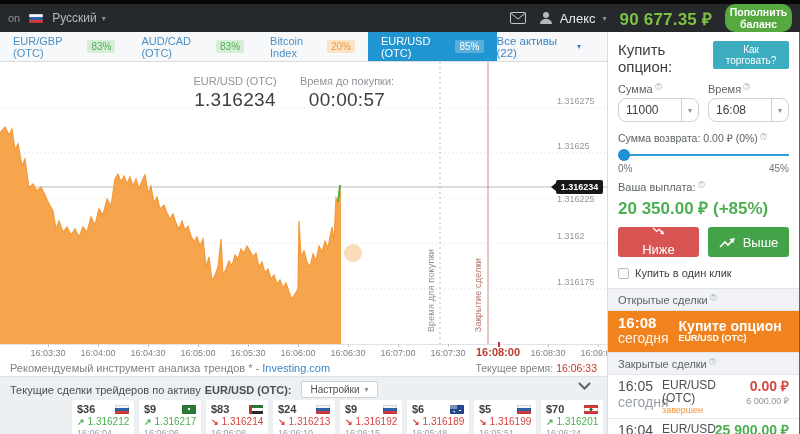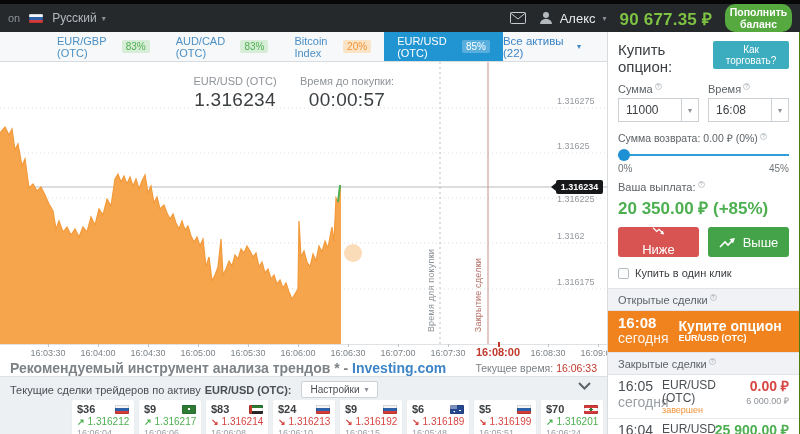--- a/index.html
+++ b/index.html
@@ -56,21 +56,21 @@
 
   
   .time-axis { position:relative; height:15px; border-top:1px solid #dfe3e6; background:#fff; }
   .t-label { position:absolute; top:3px; transform:translateX(-50%); font-size:9px; color:#7d8287; white-space:nowrap; }
   .t-label.red { color:#c0392b; font-weight:bold; font-size:11px; top:1px; }
   .t-tick { position:absolute; top:-1px; width:1px; height:3px; background:#c0c4c8; }
   .t-tick.red { background:#c0392b; width:2px; height:5px; top:-3px; }
 
   
   .info-row { height:17px; display:flex; align-items:center; padding:0 10px; background:#fff; }
-  .info-left { font-size:14px; color:#7d8287;font-weight:bold; }
+  .info-left { font-size:11px; color:#7d8287; }
   .info-left a { color:#3d85c6; text-decoration:none; }
   .info-right { margin-left:auto; font-size:10.5px; color:#7d8287; }
   .info-right .red-time { color:#c0392b; }
 
   
   .traders { height:58px; background:#edf0f3; border-top:1px solid #dde1e4; position:relative; padding:4px 0 0 10px; }
   .traders-header { display:flex; align-items:center; font-size:11px; color:#4a4f54; gap:4px; }
   .traders-header b { font-size:11px; }
   .settings-btn { margin-left:6px; background:#fff; border:1px solid #ccd1d5; border-radius:2px; font-size:10px; color:#4a4f54; padding:2px 8px; display:flex; align-items:center; gap:5px; cursor:pointer; font-family:inherit; }
   .collapse { position:absolute; right:16px; top:5px; cursor:pointer; }
@@ -85,21 +85,21 @@
 
   
   .rp-pad { padding:9px 10px 0; }
   .rp-title-row { display:flex; justify-content:space-between; align-items:flex-start; }
   .rp-title { font-size:15px; color:#3c4043; }
   .howto-btn { background:#3cacbf; color:#fff; border:none; border-radius:2px; font-size:10px; padding:3px 7px; cursor:pointer; font-family:inherit; }
   .info-i { display:inline-flex; width:7px; height:7px; border:1px solid #c3c8cc; border-radius:50%; color:#9aa0a5; font-size:5px; line-height:5px; align-items:center; justify-content:center; vertical-align:super; margin-left:2px; }
   .field-row { display:flex; gap:9px; margin-top:8px; }
   .field { flex:1; }
   .f-label { font-size:11px; color:#5d6367; }
-  .input { margin-top:3px; height:24px; border:1px solid #ccd1d5; border-radius:0; display:flex; align-items:center; background:#fff; cursor:pointer; }
+  .input { margin-top:3px; height:24px; border:1px solid #ccd1d5; border-radius:8px; display:flex; align-items:center; background:#fff; cursor:pointer; }
   .input-val { flex:1; padding-left:7px; font-size:12px; color:#3c4043; }
   .input-caret { width:17px; height:100%; border-left:1px solid #ccd1d5; display:flex; align-items:center; justify-content:center; }
   .refund { margin-top:9px; font-size:10.5px; color:#5d6367; }
   .slider { position:relative; height:12px; margin-top:4px; cursor:pointer; }
   .slider-track { position:absolute; left:0; right:0; top:5px; height:2px; background:#2e9fd8; }
   .slider-thumb { position:absolute; left:0; top:0; width:12px; height:12px; border-radius:50%; background:#1e90d4; cursor:grab; }
   .slider-labels { display:flex; justify-content:space-between; font-size:10px; color:#6f7478; margin-top:2px; }
   .payout-label { margin-top:7px; font-size:11px; }
   .payout { margin-top:3px; font-size:17px; font-weight:bold; color:#4caf50; white-space:nowrap; }
   .btn-row { display:flex; gap:9px; margin-top:8px; }
@@ -157,21 +157,21 @@
       <span class="tb-balance">90 677.35 ₽</span>
       <button class="tb-deposit">Пополнить баланс</button>
     </div>
   </div>
 
   <div class="body">
 
     <div class="left">
 
       <div class="tabbar">
-        <span id="tabs" style="display:flex;align-items:stretch;padding-left:44px;">
+        <span id="tabs" style="display:flex;align-items:stretch;">
             <span class="tab">
      <span>EUR/GBP (OTC)</span>
      <span class="badge badge-green">83%</span>
    </span>
             <span class="tab">
      <span>AUD/CAD (OTC)</span>
      <span class="badge badge-green">83%</span>
    </span>
             <span class="tab">
      <span>Bitcoin Index</span>

